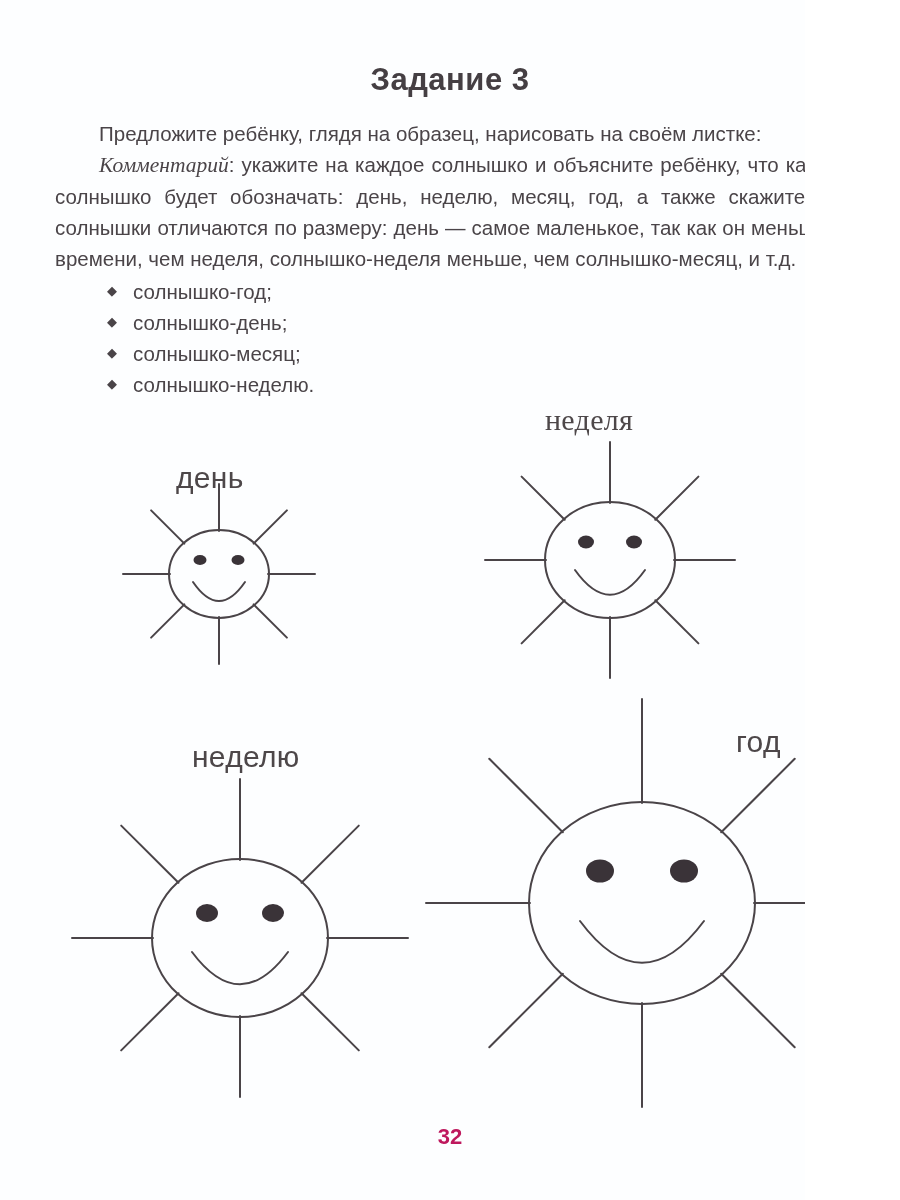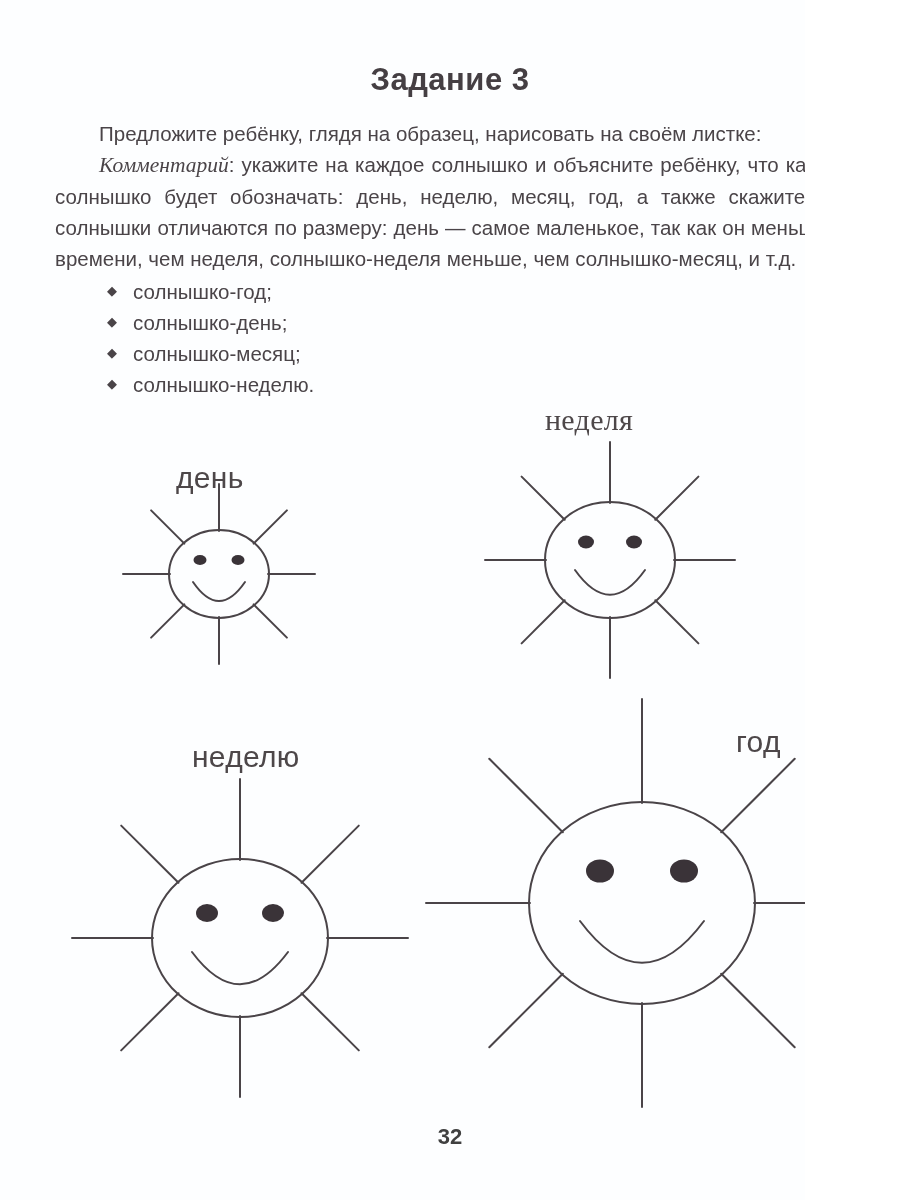--- a/index.html
+++ b/index.html
@@ -105,21 +105,21 @@
 
   
   #page-number {
     position: absolute;
     left: 0;
     top: 1124px;
     width: 900px;
     text-align: center;
     font-size: 22px;
     font-weight: bold;
-    color: #404040;
+    color: #be185d;
   }
 </style>
 </head>
 <body>
 
 <div id="page">
 
   <div id="task-title">Задание  3</div>
 
   <div id="text-block">

